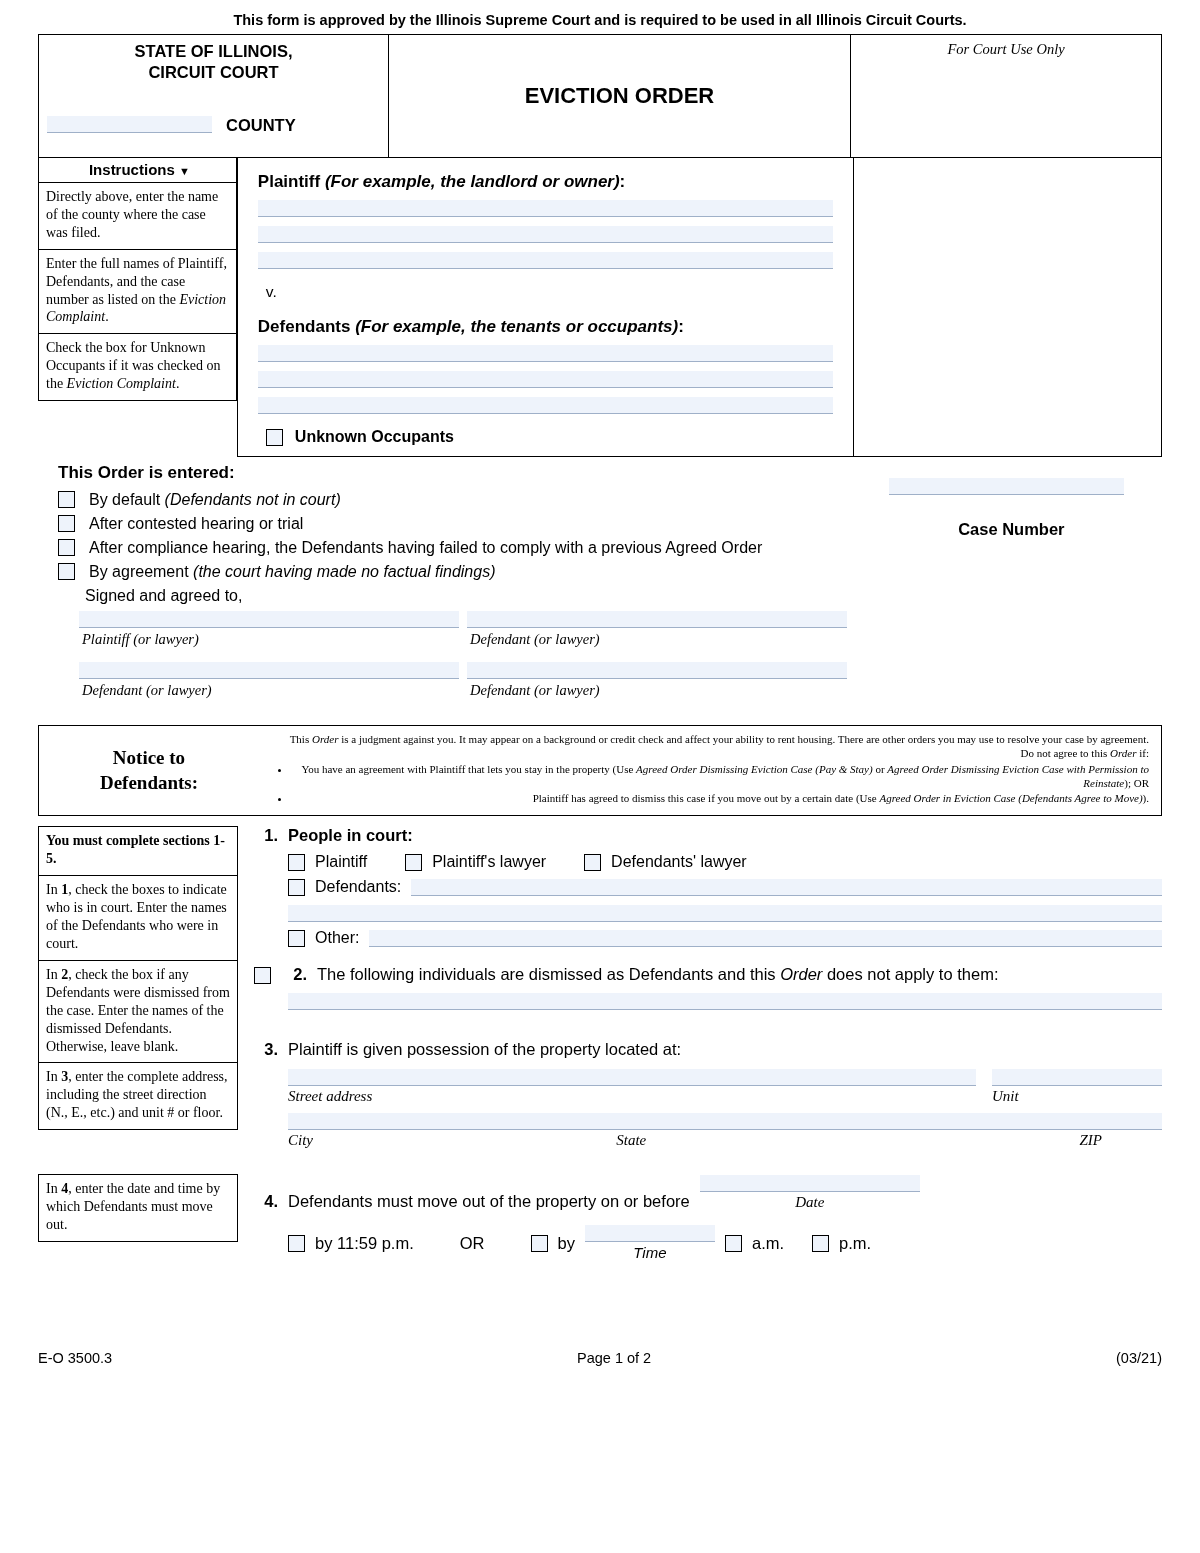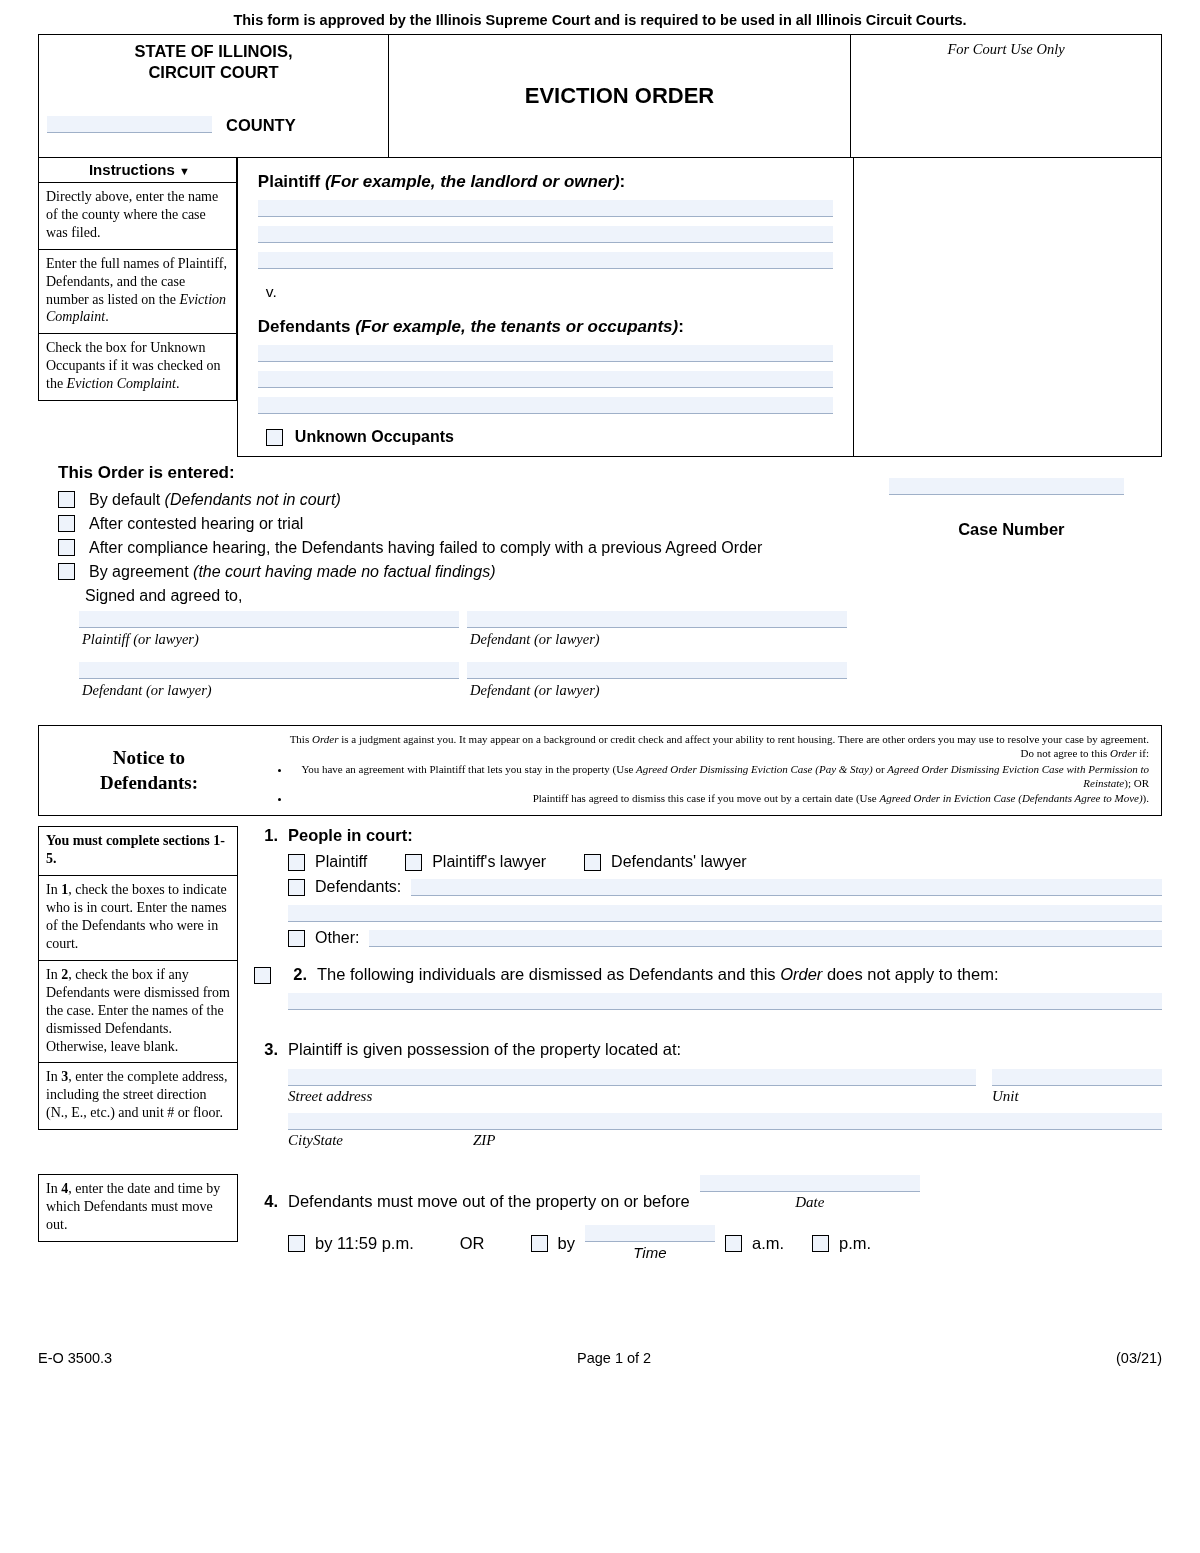--- a/index.html
+++ b/index.html
@@ -428,21 +428,21 @@
             <div class="cap">Street address</div>
           </div>
           <div style="width:170px">
             <span class="fld"></span>
             <div class="cap">Unit</div>
           </div>
         </div>
         <div class="addr-row" style="margin-top:8px;">
           <div style="flex:1">
             <span class="fld"></span>
-            <div class="cap" style="display:flex;justify-content:flex-start;">
+            <div class="cap" style="display:flex;justify-content:space-between;">
               <span>City</span>
               <span style="margin-right:130px;">State</span>
               <span style="margin-right:60px;">ZIP</span>
             </div>
           </div>
         </div>
       </div>
 
       <div style="height:26px"></div>
       <div class="numrow move-row">

